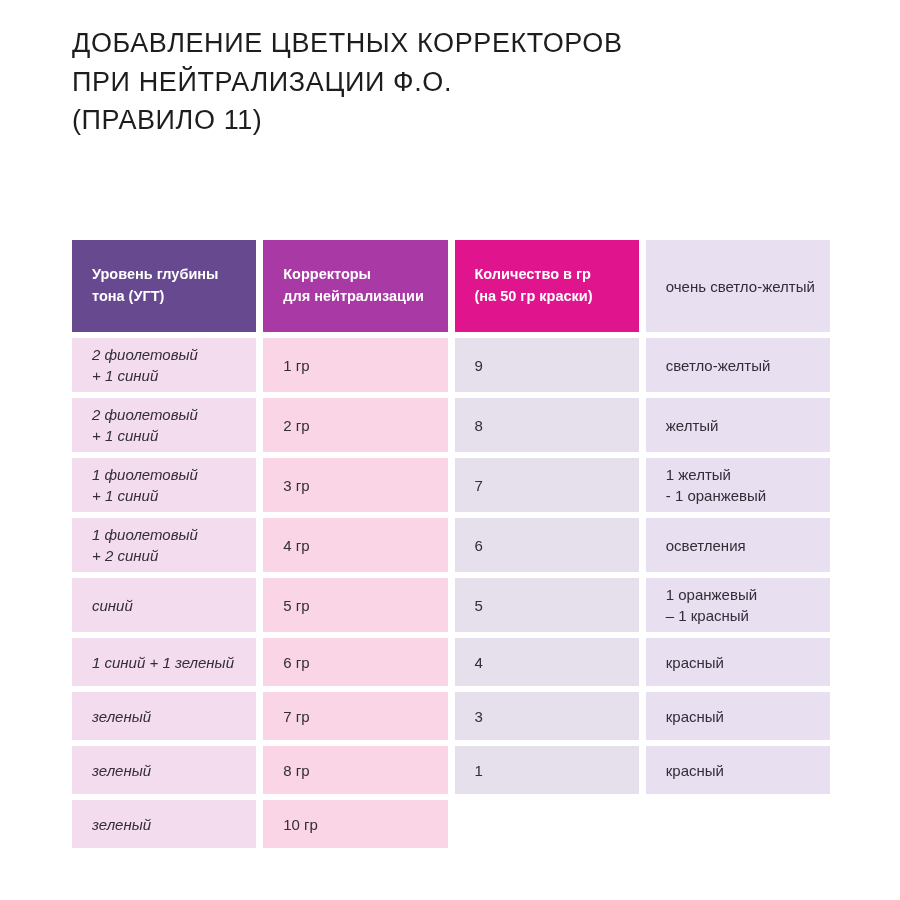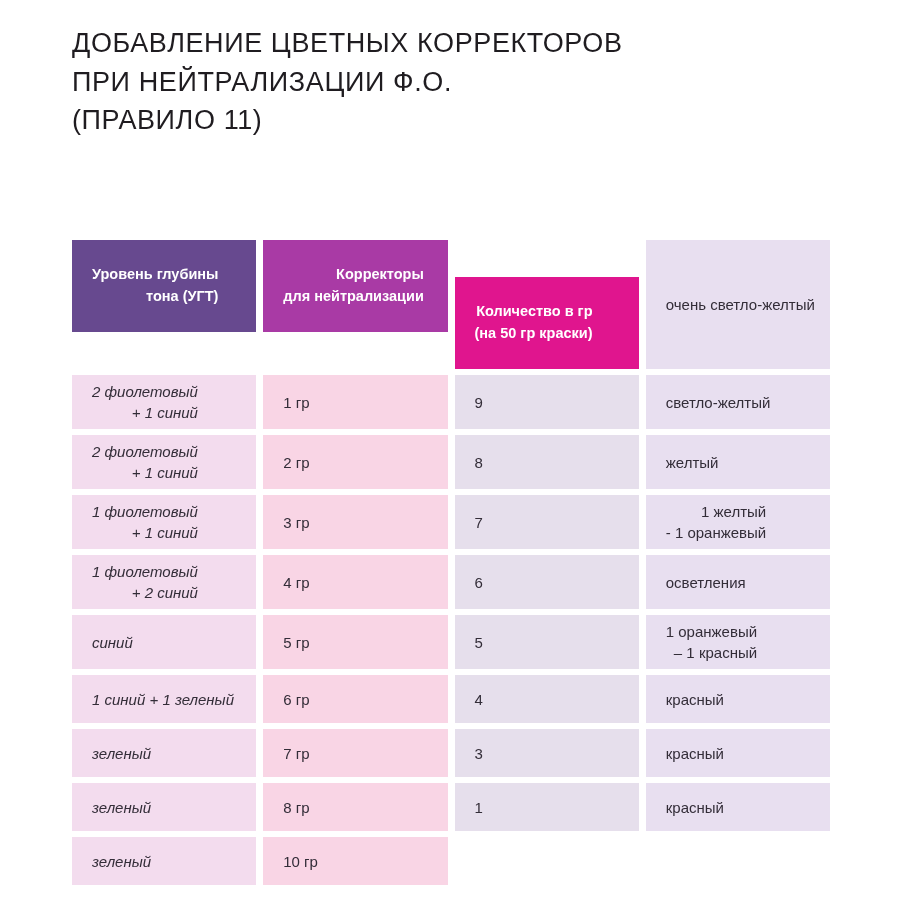--- a/index.html
+++ b/index.html
@@ -33,21 +33,20 @@
   .table {
     position: absolute;
     left: 72px;
     top: 240px;
     width: 758px;
     display: grid;
     grid-template-columns: repeat(4, 1fr);
     column-gap: 7px;
     row-gap: 6px;
     grid-auto-rows: minmax(48px, auto);
-    text-align: right;
   }
   .th {
     height: 92px;
     display: flex;
     align-items: center;
     padding: 0 14px 0 20px;
     color: #ffffff;
     font-weight: 700;
     font-size: 14.5px;
     line-height: 1.5;
@@ -58,21 +57,21 @@
     align-items: center;
     padding: 6px 12px 6px 20px;
     font-size: 15px;
     line-height: 1.4;
     color: #332d38;
     white-space: pre-line;
   }
   .h1 { background: var(--h1); }
   .h2 { background: var(--h2); }
   .h3 { background: var(--h3); }
-  .h4 { background: var(--h4); margin-top: 37px; }
+  .h4 { background: var(--h4); }
   .c1 { background: var(--c1); }
   .c2 { background: var(--c2); }
   .c3 { background: var(--c3); font-style: italic; }
   .c4 { background: var(--c4); }
 </style>
 </head>
 <body>
 
 <div class="page">
   <h1 class="title">ДОБАВЛЕНИЕ ЦВЕТНЫХ КОРРЕКТОРОВ

